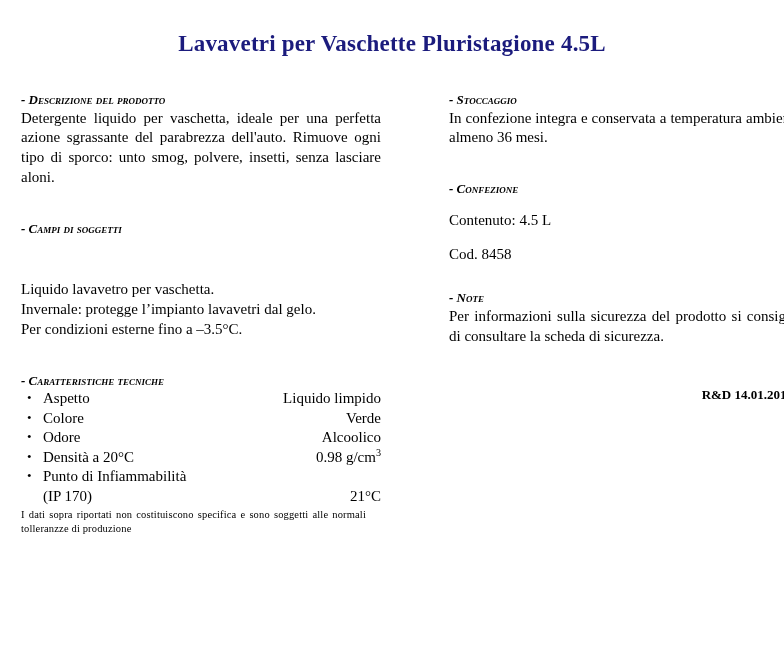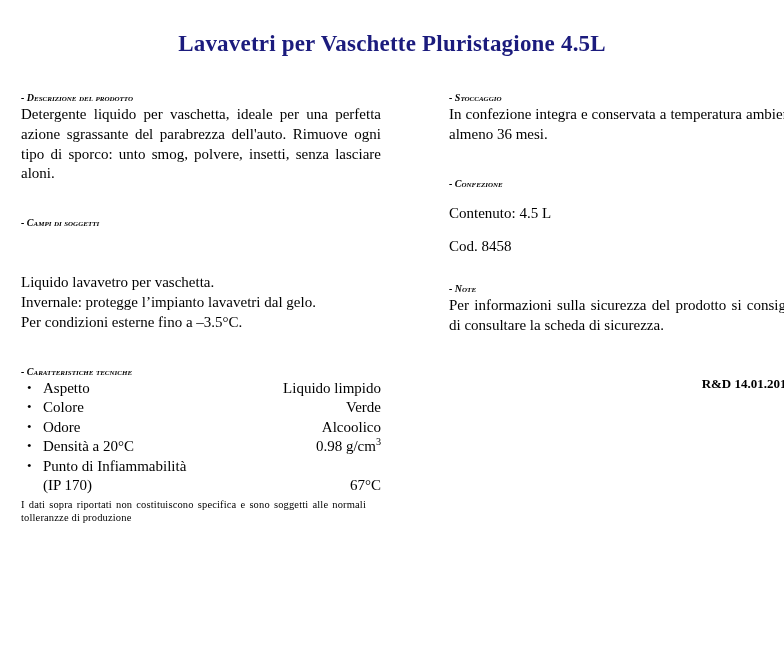--- a/index.html
+++ b/index.html
@@ -51,21 +51,21 @@
     left: 401px;
     top: 92px;
     width: 352px;
     margin-left: 48px;
   }
 
   
   .sec-head {
     font-weight: bold;
     font-style: italic;
-    font-size: 10px;
+    font-size: 13px;
     font-variant: small-caps;
     line-height: 1.2;
     margin: 0 0 1px 0;
     white-space: nowrap;
   }
 
   
   .body-text {
     font-size: 15px;
     line-height: 1.32;
@@ -178,21 +178,21 @@
           <span class="spec-label">Odore</span>
           <span class="spec-value"><span>Alcoolico</span></span>
         </li>
         <li class="spec-row">
           <span class="spec-label">Densità a 20°C</span>
           <span class="spec-value"><span>0.98 g/cm</span><sup>3</sup></span>
         </li>
         <li class="spec-row">
           <span class="spec-label">Punto di Infiammabilità
 (IP 170)</span>
-          <span class="spec-value bottom-align"><span>67°C</span></span>
+          <span class="spec-value bottom-align"><span>21°C</span></span>
         </li>
       </ul>
 
       <p class="disclaimer">I dati sopra riportati non costituiscono specifica e sono soggetti alle normali tolleranzze di produzione</p>
     </section>
   </div>
 
 
   <div class="col-right">
 

